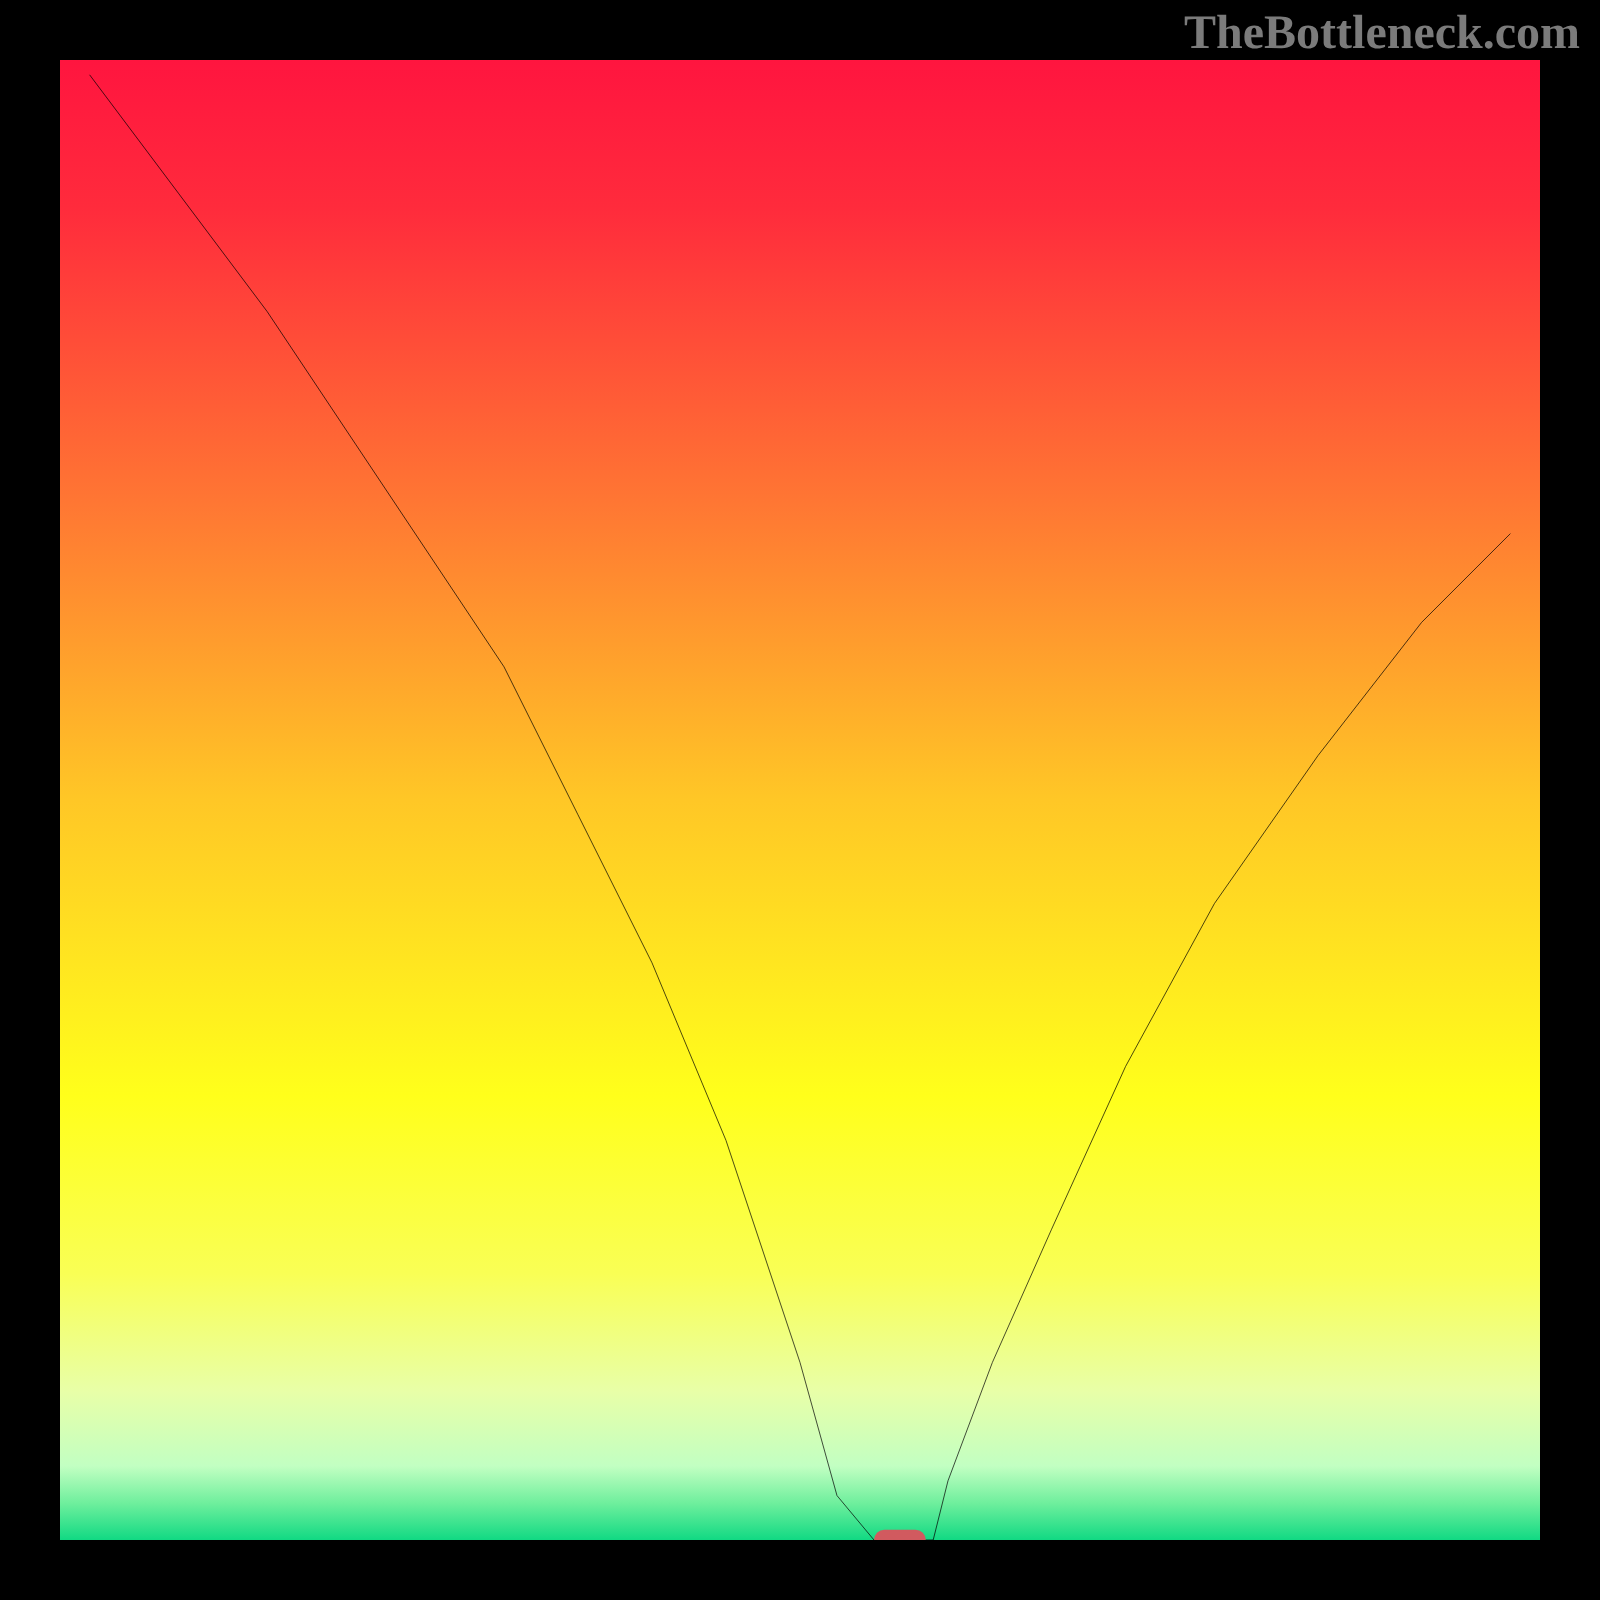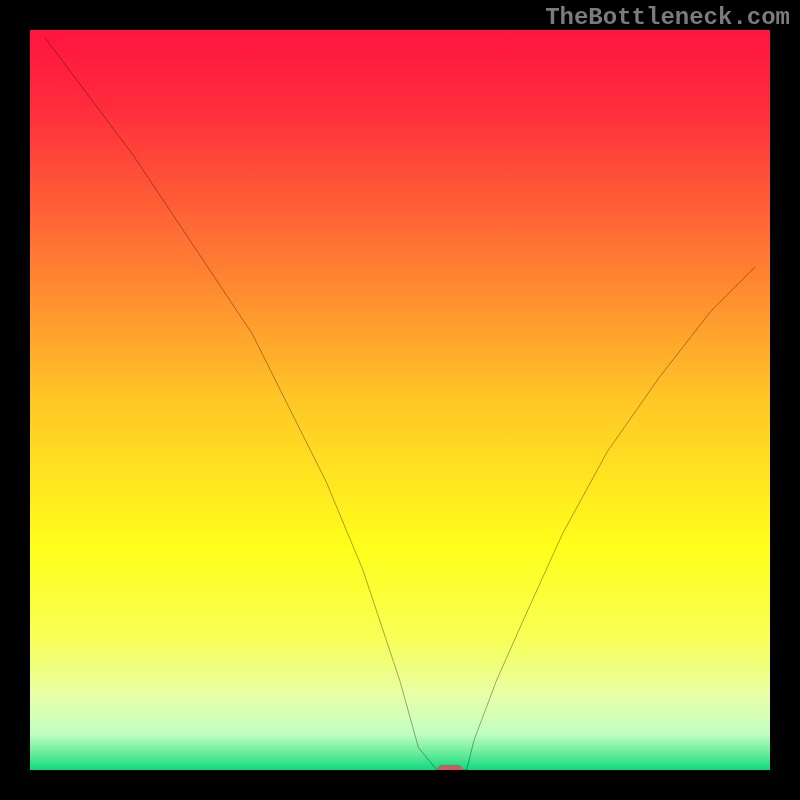--- a/index.html
+++ b/index.html
@@ -12,21 +12,21 @@
   }
   .chart-container {
     position: relative;
     width: 800px;
     height: 800px;
   }
   .watermark {
     position: absolute;
     top: 4px;
     right: 10px;
-    font-family: Liberation Mono, monospace;
+    font-family: Liberation Serif, serif;
     font-size: 24px;
     font-weight: bold;
     color: #7b7b7b;
     z-index: 10;
     letter-spacing: 0px;
   }
   svg.plot {
     position: absolute;
     left: 30px;
     top: 30px;

